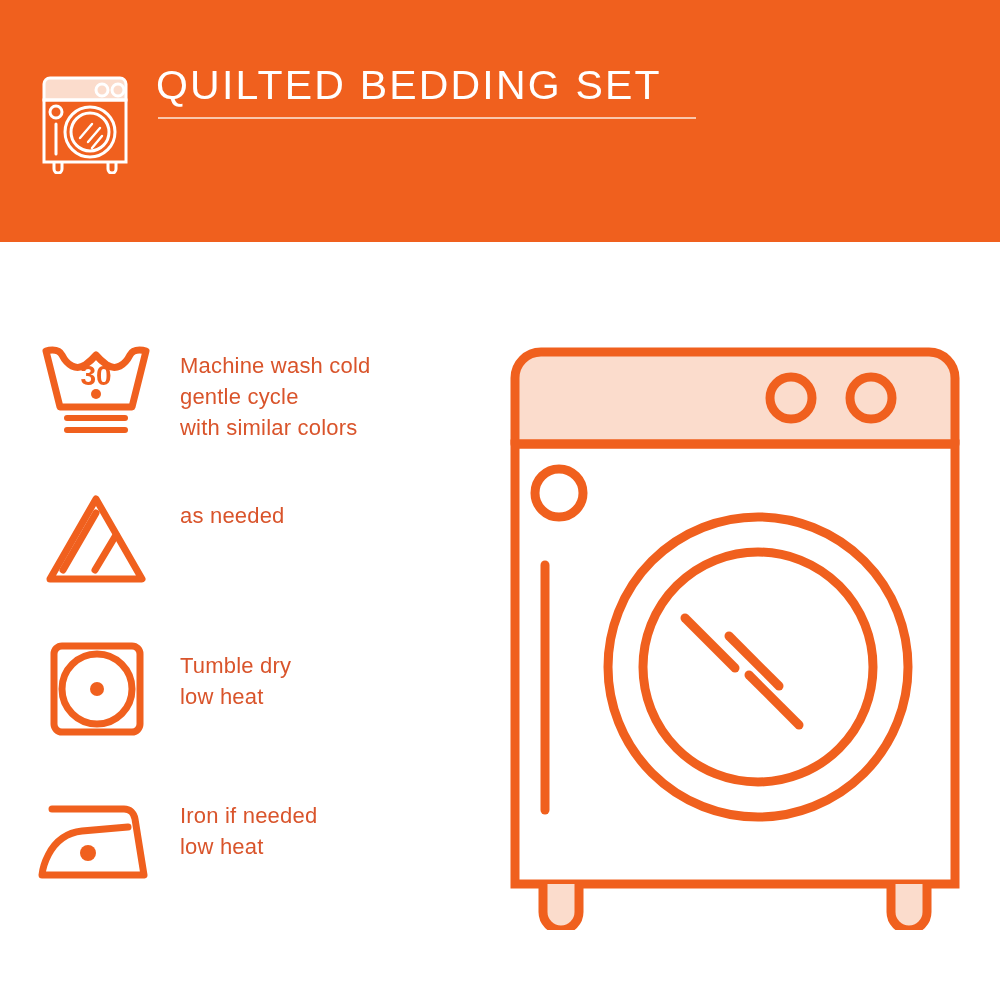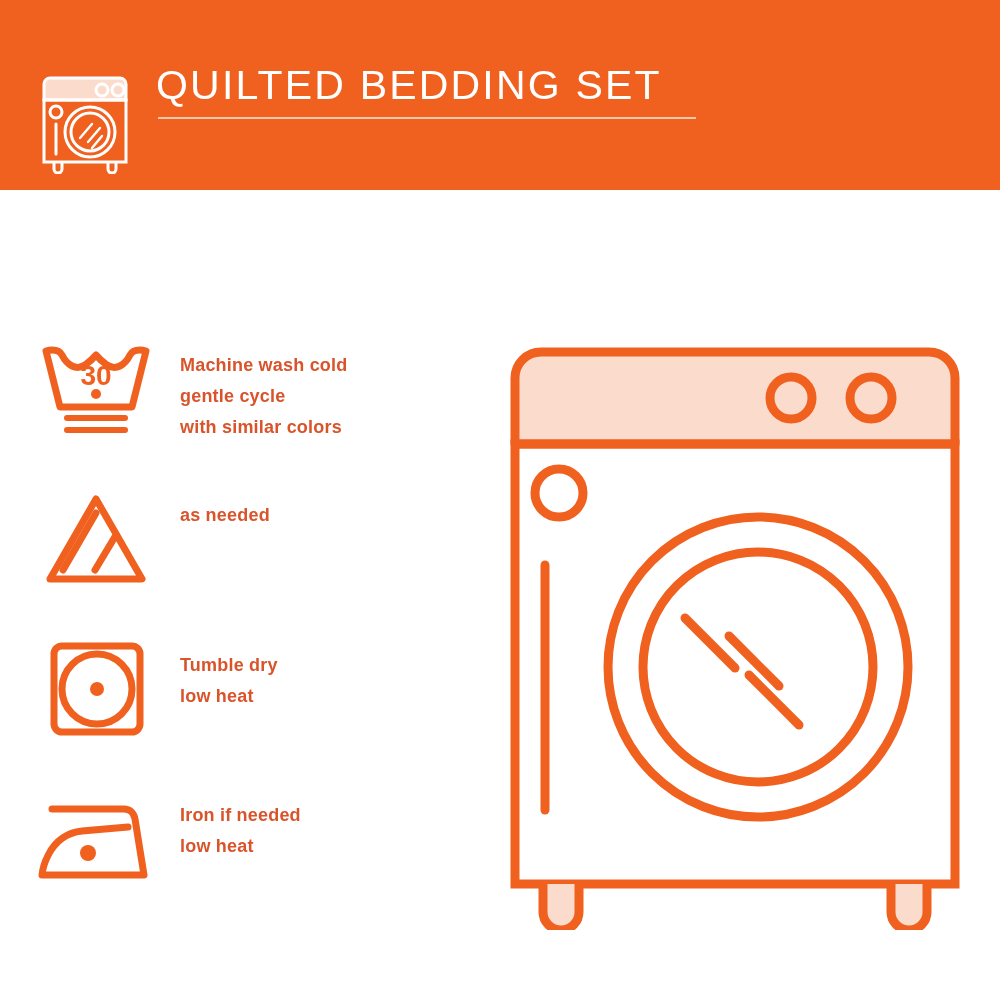--- a/index.html
+++ b/index.html
@@ -7,21 +7,21 @@
     width: 1000px; height: 1000px;
     background: #ffffff;
     font-family: "Liberation Sans", sans-serif;
     overflow: hidden;
   }
   .page { position: relative; width: 1000px; height: 1000px; background: #ffffff; }
 
   
   .header {
     position: absolute; left: 0; top: 0;
-    width: 1000px; height: 190px;
+    width: 1000px; height: 242px;
     background: #F0601E;
   }
   .header-inner {
     position: absolute; left: 42px; top: 62px;
     display: flex; align-items: flex-start; gap: 28px;
   }
   .header-logo { width: 86px; height: 108px; flex: 0 0 auto; margin-top: 4px; }
   .title-block { display: flex; flex-direction: column; }
   .title-main {
     color: #FFFFFF;
@@ -59,23 +59,23 @@
     height: 150px;
   }
   .care-symbol {
     width: 128px; flex: 0 0 128px;
     display: flex; align-items: center; justify-content: center;
     height: 106px;
   }
   .care-symbol svg { display: block; }
   .care-text {
     color: #D9542B;
-    font-size: 18px;
+    font-size: 22px;
     line-height: 31px;
-    font-weight: 700;
+    font-weight: 400;
     padding-top: 14px;
     margin-left: 20px;
     letter-spacing: .2px;
   }
   .care-text .ln { display: block; white-space: nowrap; }
 
   
   .machine {
     position: absolute;
     left: 495px; top: 330px;

